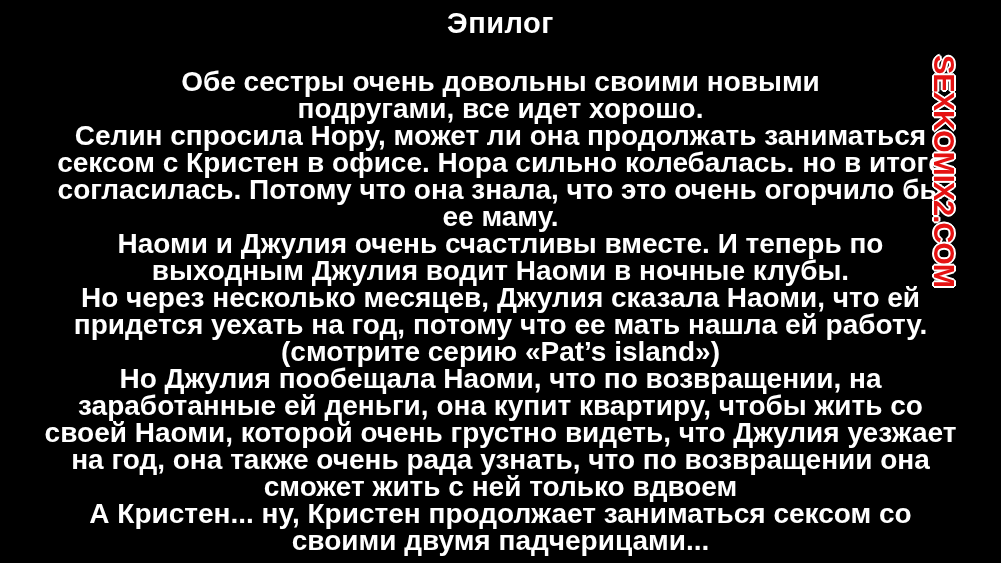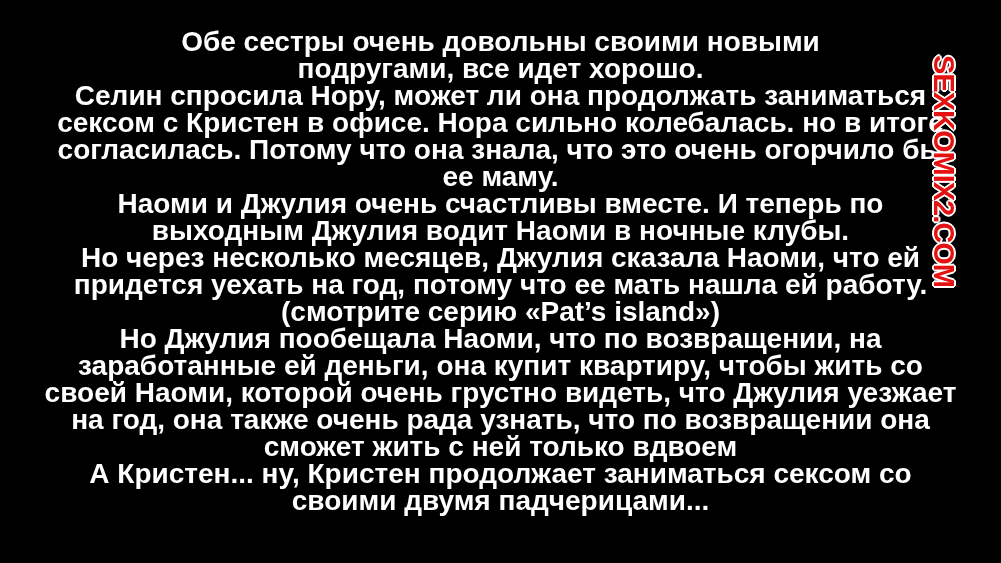--- a/index.html
+++ b/index.html
@@ -61,20 +61,21 @@
       -2px 0 #ffffff, 2px 0 #ffffff,
       0 -2px #ffffff, 0 2px #ffffff,
       -1px -1px #ffffff, 1px 1px #ffffff,
       -1px 1px #ffffff, 1px -1px #ffffff;
   }
 </style>
 </head>
 <body>
 
 <div class="page">
+  <div class="page-title">Эпилог</div>
 
   <div class="epilogue-text">Обе сестры очень довольны своими новыми
 подругами, все идет хорошо.
 Селин спросила Нору, может ли она продолжать заниматься
 сексом с Кристен в офисе. Нора сильно колебалась. но в итоге
 согласилась. Потому что она знала, что это очень огорчило бы
 ее маму.
 Наоми и Джулия очень счастливы вместе. И теперь по
 выходным Джулия водит Наоми в ночные клубы.
 Но через несколько месяцев, Джулия сказала Наоми, что ей

